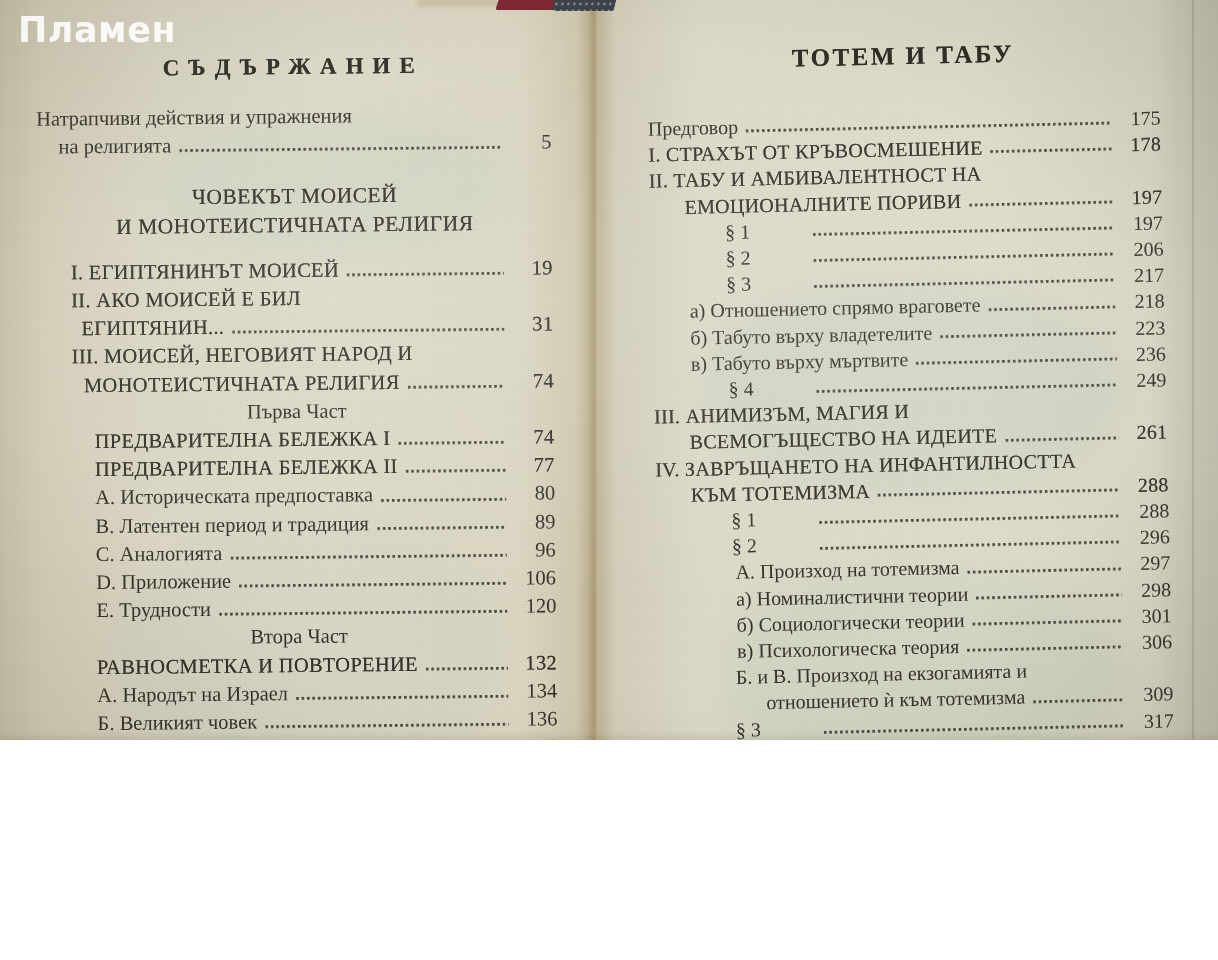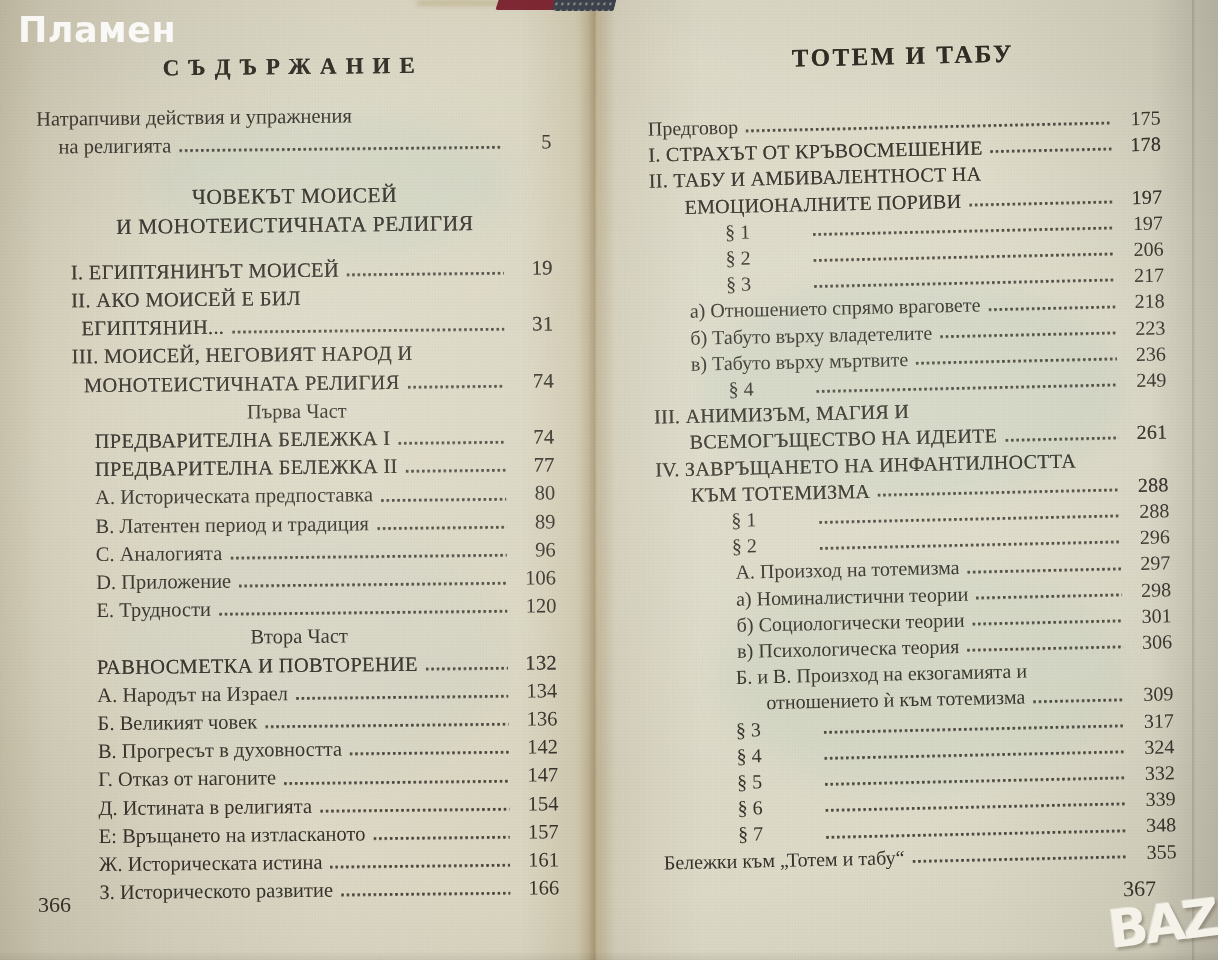--- a/index.html
+++ b/index.html
@@ -1,18 +1,18 @@
 <!DOCTYPE html>
 <html><head>
 <meta charset="utf-8">
 <style>
   html,body{margin:0;padding:0;}
   #photo{
     position:relative;
-    width:1218px;height:960px;
+    width:1218px;height:740px;
     overflow:hidden;
     background:
       linear-gradient(90deg,#c9c2ab 0px,#d4cfba 45px,#dad6c3 160px,#ddd9c6 330px,#dad6c2 520px,#cfc7ae 578px,
                       #c2b696 592px,#d2cdb9 615px,#dcd9c7 700px,#dedbc9 980px,#d8d5c3 1150px,#c9c5b4 1190px,#c2beae 1218px);
     font-family:"Liberation Serif","DejaVu Serif",serif;
     color:#35312a;
   }
   
   #photo::before{
     content:"";position:absolute;inset:0;pointer-events:none;z-index:5;

